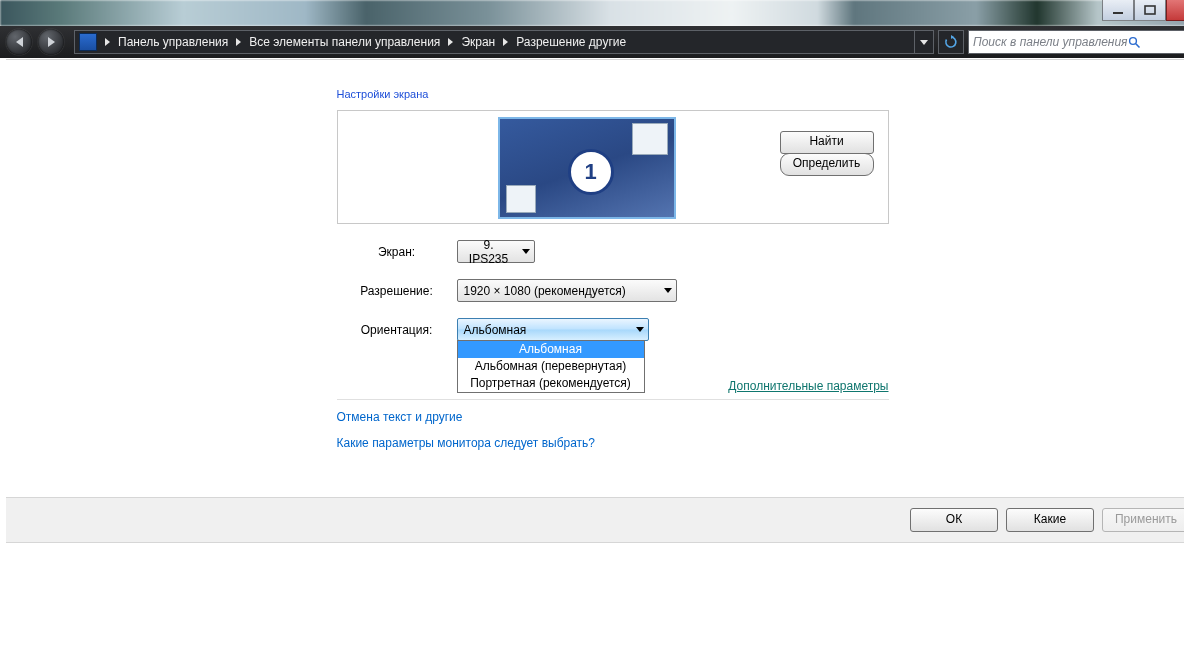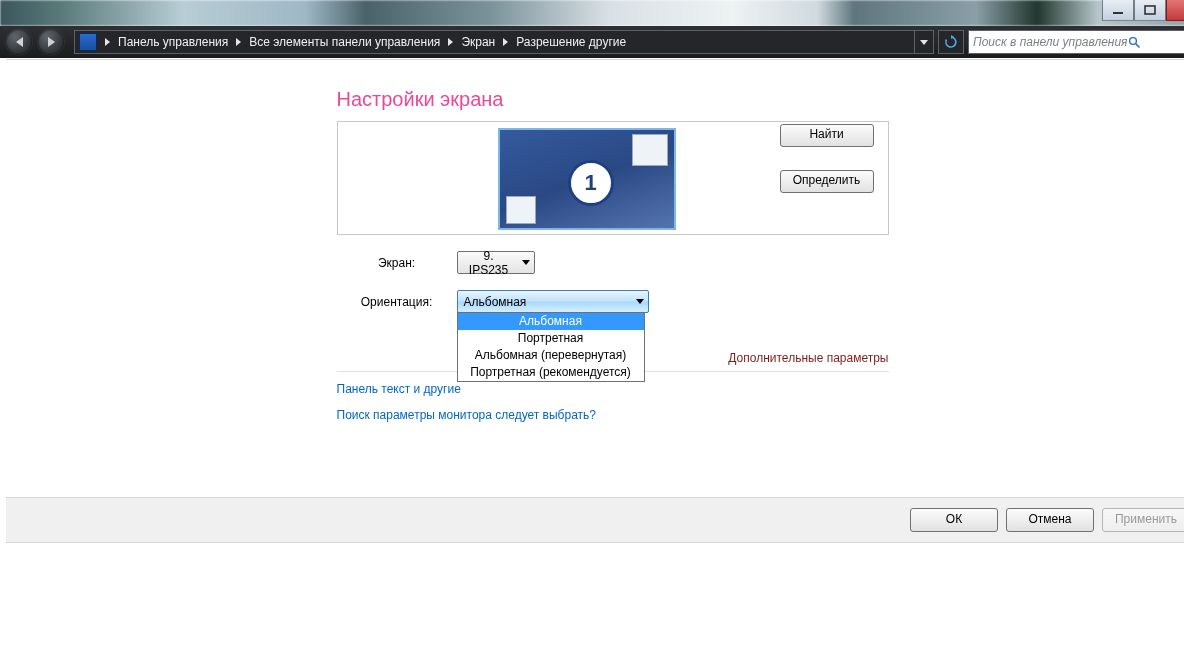--- a/index.html
+++ b/index.html
@@ -25,42 +25,42 @@
   .crumb{padding:0 4px;color:#f0f0f0;white-space:nowrap;}
   .crumb-sep{width:0;height:0;border-top:4px solid transparent;border-bottom:4px solid transparent;border-left:5px solid #e6e6e6;margin:0 4px;}
   .addr-drop{width:18px;height:100%;border-left:1px solid #5d6167;display:flex;align-items:center;justify-content:center;}
   .addr-drop .tri{width:0;height:0;border-left:4px solid transparent;border-right:4px solid transparent;border-top:5px solid #e6e6e6;}
   .refresh{width:24px;height:22px;margin-left:4px;border:1px solid #5d6167;background:#24262a;display:flex;align-items:center;justify-content:center;}
   .searchbox{width:236px;height:22px;margin:0 6px 0 4px;border:1px solid #5d6167;background:#fff;display:flex;align-items:center;justify-content:flex-start;padding:0 4px;}
   .searchbox .ph{color:#7c8088;font-style:italic;}
   
   .content{position:absolute;left:6px;top:59px;right:1px;bottom:0;background:#fff;border-top:1px solid #d6d6d6;}
   .center{width:552px;margin:28px auto 0;}
-  .page-title{color:#ec4899;font-size:20px;font-weight:normal;margin:0 0 10px;}
+  .page-title{color:#1d4ed8;font-size:11px;font-weight:normal;margin:0 0 10px;}
   .preview-panel{border:1px solid #c8c8c8;height:112px;position:relative;background:#fff;}
   .monitor-box{position:absolute;left:160px;top:6px;width:174px;height:98px;border:2px solid #7db7e8;
     background:linear-gradient(160deg,#355a9e 0%,#2a4884 50%,#5474b0 100%);}
   .monitor-badge{position:absolute;left:68px;top:30px;width:40px;height:40px;border-radius:50%;background:#fff;border:3px solid #1f3f84;color:#1f3f84;display:flex;align-items:center;justify-content:center;font-size:22px;font-weight:bold;}
   .mini-win{position:absolute;background:#eef3f8;border:1px solid #9ab;font-size:2px;}
   .mini-win.a{right:6px;top:4px;width:34px;height:30px;}
   .mini-win.b{left:6px;bottom:4px;width:28px;height:26px;}
   .side-btn{position:absolute;right:14px;width:92px;height:21px;border:1px solid #707070;background:linear-gradient(#fcfcfc,#e1e1e1);border-radius:3px;text-align:center;line-height:19px;color:#000;}
-  .side-btn.find{top:2px;}
-  .side-btn.detect{top:48px;}
+  .side-btn.find{top:20px;}
+  .side-btn.detect{top:42px;border-radius:9px;}
   .form-row{display:flex;align-items:center;margin-top:16px;text-align:center;}
   .form-row .lbl{width:120px;}
   .dd{height:21px;border:1px solid #707070;background:linear-gradient(#fbfbfb,#e3e3e3);border-radius:2px;display:flex;align-items:center;justify-content:space-between;padding:0 4px 0 6px;position:relative;}
   .dd .tri{width:0;height:0;border-left:4px solid transparent;border-right:4px solid transparent;border-top:5px solid #000;margin-left:8px;}
   .dd.screen{width:66px;}
   .dd.res{width:208px;}
   .dd.orient{width:180px;background:linear-gradient(#eaf5ff,#bfe3ff 48%,#a8d8fb 52%,#d7efff);border-color:#3c7fb1;gap:20px;}
   .dd-list{position:absolute;left:-1px;top:21px;width:186px;border:1px solid #707070;background:#fff;z-index:5;}
   .dd-list .opt{padding:1px 6px;line-height:15px;}
   .dd-list .opt.sel{background:#3399ff;color:#fff;}
-  .adv-link{color:#7f1d1d;text-align:right;margin-top:38px;cursor:pointer;}
+  .adv-link{color:#0f766e;text-align:right;margin-top:38px;cursor:pointer;text-decoration:underline;}
   .divider{border-top:1px solid #e0e0e0;margin-top:6px;}
   .help-link{color:#0066cc;margin-top:10px;cursor:pointer;}
   
   .bottom-bar{position:absolute;left:0;right:11px;top:389px;height:44px;background:#f0f0f0;border-top:1px solid #d6d6d6;border-bottom:1px solid #d6d6d6;display:flex;align-items:center;justify-content:flex-end;padding-right:18px;gap:8px;margin-top:48px;}
   .btn{width:86px;height:22px;border:1px solid #707070;border-radius:3px;background:linear-gradient(#fcfcfc,#e1e1e1);text-align:center;line-height:20px;}
   .btn.disabled{color:#9a9a9a;border-color:#b5b5b5;background:linear-gradient(#f7f7f7,#eee);}
 </style>
 </head>
 <body>
 
@@ -140,40 +140,46 @@
       </div>
 
       <div class="form-row">
         <div class="lbl">Экран:</div>
         <div class="dd screen">
           <span>9. IPS235</span>
           <div class="tri"></div>
         </div>
       </div>
 
+      <div class="form-row">
+        <div class="lbl">Разрешение:</div>
+        <div class="dd res">
+          <span>1920 × 1080 (рекомендуется)</span>
+          <div class="tri"></div>
+        </div>
+      </div>
 
       <div class="form-row">
         <div class="lbl">Ориентация:</div>
         <div class="dd orient">
           <span>Альбомная</span>
           <div class="tri"></div>
           <div class="dd-list">
             <div class="opt sel">Альбомная</div>
-            <div class="opt">Портретная</div>
             <div class="opt">Альбомная (перевернутая)</div>
             <div class="opt">Портретная (рекомендуется)</div>
           </div>
         </div>
       </div>
 
       <div class="adv-link">Дополнительные параметры</div>
       <div class="divider"></div>
-      <div class="help-link">Панель текст и другие</div>
-      <div class="help-link" style="margin-top:12px">Поиск параметры монитора следует выбрать?</div>
+      <div class="help-link">Отмена текст и другие</div>
+      <div class="help-link" style="margin-top:12px">Какие параметры монитора следует выбрать?</div>
     </div>
 
     <div class="bottom-bar">
       <div class="btn">ОК</div>
-      <div class="btn">Отмена</div>
+      <div class="btn">Какие</div>
       <div class="btn disabled">Применить</div>
     </div>
   </div>
 </div>
 
 </body></html>

